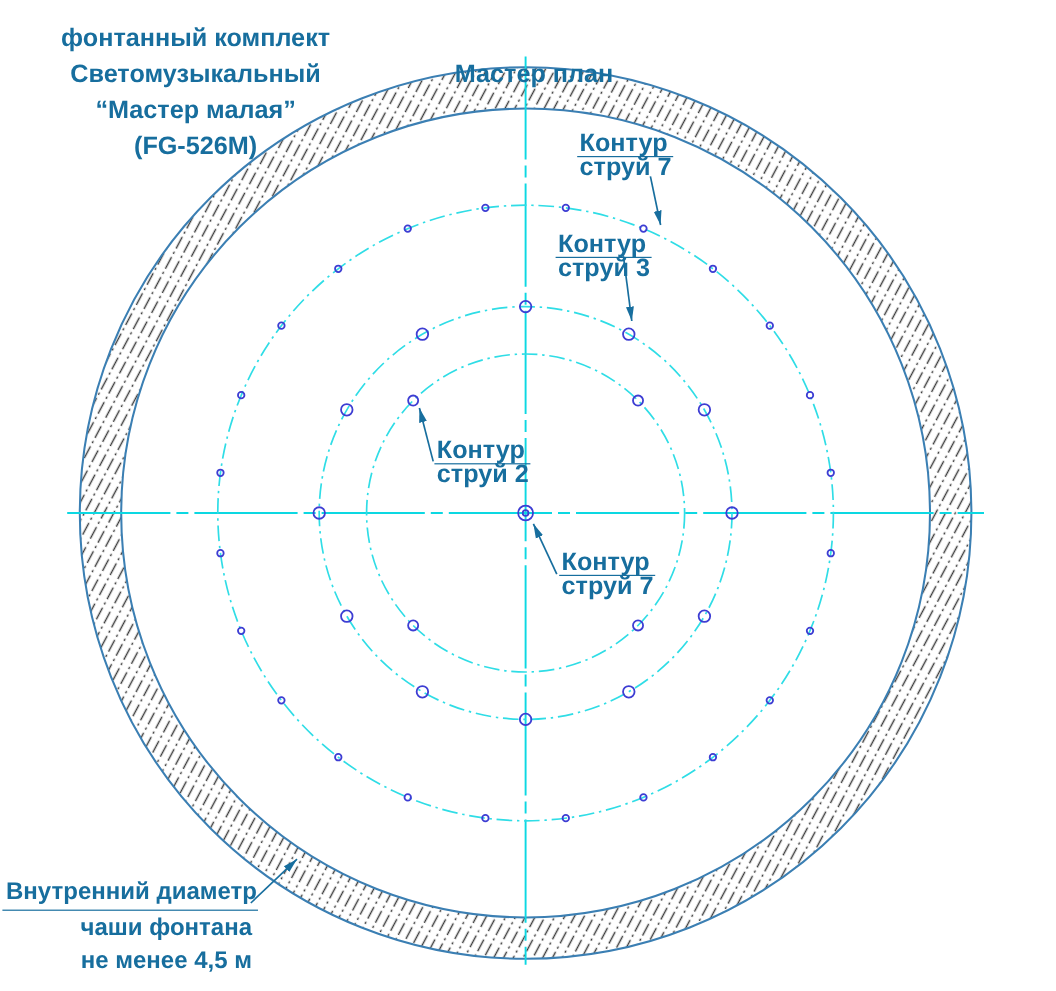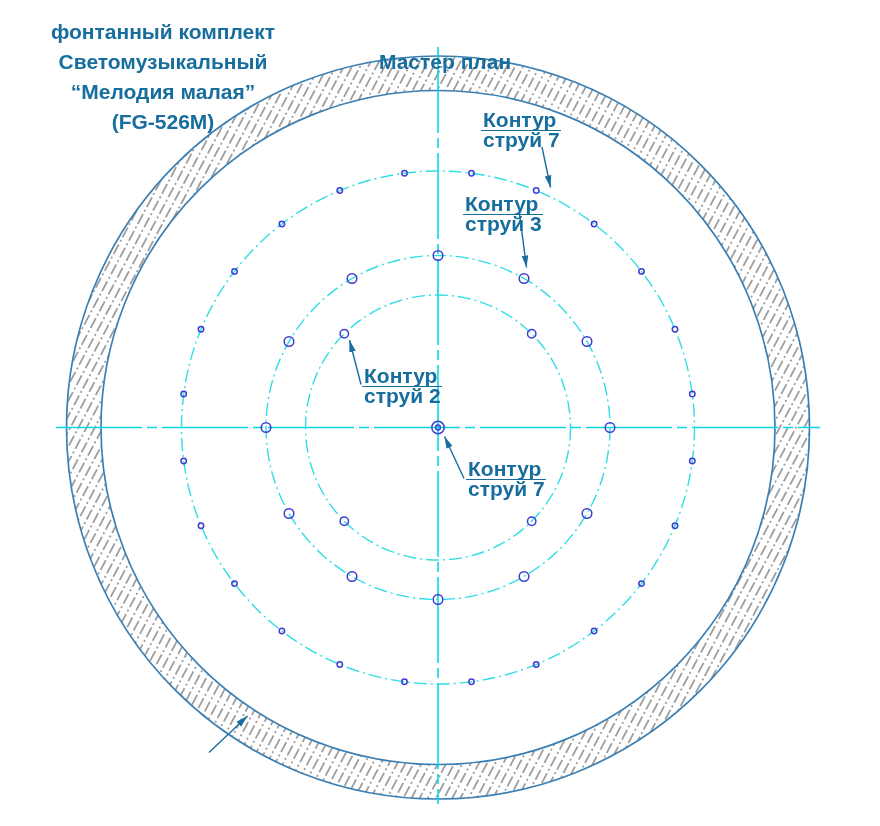--- a/index.html
+++ b/index.html
@@ -107,21 +107,21 @@
       <line class="leader" marker-end="url(#arrowhead)" x1="519.5" y1="213.5" x2="526.5" y2="267.5"></line>
       <line class="leader" marker-end="url(#arrowhead)" x1="361" y1="384.5" x2="349.5" y2="340"></line>
       <line class="leader" marker-end="url(#arrowhead)" x1="464" y1="478.5" x2="444.5" y2="436.5"></line>
       <line class="leader" marker-end="url(#arrowhead)" x1="209" y1="752.5" x2="247.5" y2="716"></line>
     </g>
   </svg>
 
   <div class="title" style="left:35px;top:17px;width:256px;">
     <div>фонтанный комплект</div>
     <div>Светомузыкальный</div>
-    <div>“Мелодия малая”</div>
+    <div>“Мастер малая”</div>
     <div>(FG-526M)</div>
   </div>
 
   <div class="title" style="left:368px;top:15px;width:154px;margin-top:32px;">Мастер план</div>
 
   <div class="lbl" style="left:483px;top:112px;">
     <span class="l1">Контур</span><br>
     <span>струй 7</span>
   </div>
 
@@ -133,14 +133,19 @@
   <div class="lbl" style="left:364px;top:368px;">
     <span class="l1">Контур</span><br>
     <span>струй 2</span>
   </div>
 
   <div class="lbl" style="left:468px;top:461px;">
     <span class="l1">Контур</span><br>
     <span>струй 7</span>
   </div>
 
+  <div class="bn">
+    <span class="l1">Внутренний диаметр</span>
+    <div>чаши фонтана</div>
+    <div>не менее 4,5 м</div>
+  </div>
 
 </div>
 
 </body></html>

